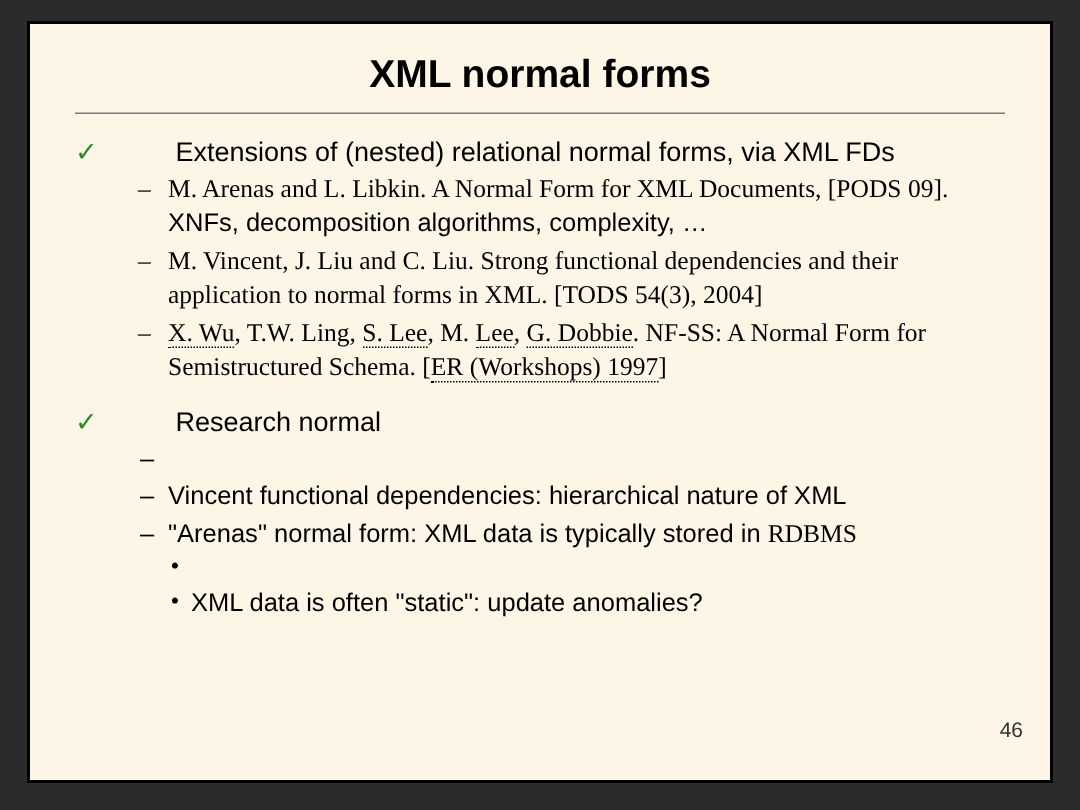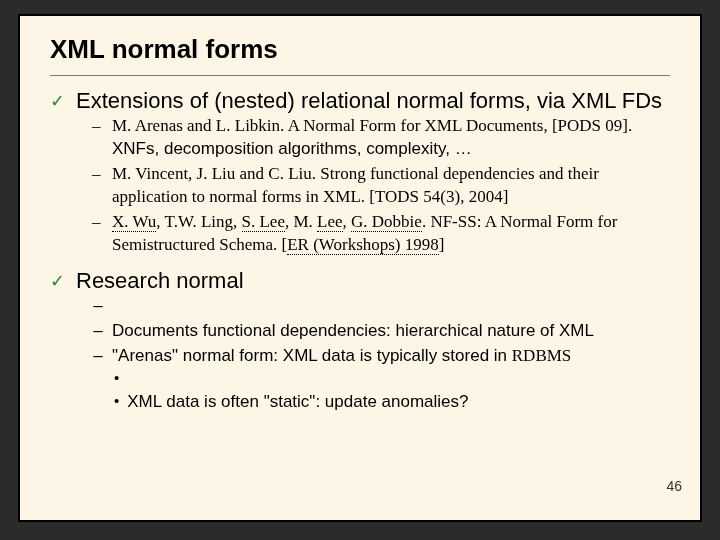--- a/index.html
+++ b/index.html
@@ -14,20 +14,21 @@
     height: 508px;
     margin: 14px auto 0 auto;
     background: #fdf6e6;
     border: 2px solid #000;
     padding: 18px 30px 10px 30px;
   }
   .title {
     font-family: Verdana, Arial, sans-serif;
     font-size: 26px;
     font-weight: bold;
+    text-align: center;
     margin-bottom: 10px;
     color: #000;
   }
   .rule {
     border: none;
     border-top: 1px solid #7a7a7a;
     margin: 6px 0 14px 0;
   }
   .outer-list { list-style: none; }
   .outer-item { margin-bottom: 14px; }
@@ -36,23 +37,24 @@
     color: #2a8a2a;
     font-size: 18px;
     line-height: 22px;
     margin-right: 10px;
     font-family: Arial, sans-serif;
     flex-shrink: 0;
     width: 16px;
   }
   .outer-text {
     font-family: Arial, Helvetica, sans-serif;
-    font-size: 22px;
+    font-size: 18px;
     color: #000;
     line-height: 22px;
+    margin-left: 41px;
   }
   .sub-list {
     list-style: none;
     margin-left: 42px;
     margin-top: 2px;
   }
   .sub-item {
     display: flex;
     align-items: flex-start;
     margin-bottom: 2px;
@@ -118,39 +120,39 @@
             <span>M. Arenas and L. Libkin. A Normal Form for XML Documents, [</span><span>PODS 09</span><span>]. </span><span class="sans">XNFs, decomposition algorithms, complexity, …</span>
           </span>
         </li>
         <li class="sub-item">
           <span class="dash">–</span>
           <span class="sub-text">M. Vincent, J. Liu and C. Liu. Strong functional dependencies and their application to normal forms in XML. [TODS 54(3), 2004]</span>
         </li>
         <li class="sub-item">
           <span class="dash">–</span>
           <span class="sub-text">
-            <span class="dotted">X. Wu</span><span>, T.W. Ling, </span><span class="dotted">S. Lee</span><span>, M. </span><span class="dotted">Lee</span><span>, </span><span class="dotted">G. Dobbie</span><span>. NF-SS: A Normal Form for Semistructured Schema. [</span><span class="dotted">ER (Workshops) 1998</span><span>]</span>
+            <span class="dotted">X. Wu</span><span>, T.W. Ling, </span><span class="dotted">S. Lee</span><span>, M. </span><span class="dotted">Lee</span><span>, </span><span class="dotted">G. Dobbie</span><span>. NF-SS: A Normal Form for Semistructured Schema. [</span><span class="dotted">ER (Workshops) 1997</span><span>]</span>
           </span>
         </li>
       </ul>
     </li>
 
     <li class="outer-item">
       <div class="check-row">
         <span class="checkmark">✓</span>
         <span class="outer-text sans">Research normal</span>
       </div>
       <ul class="sub-list">
         <li class="sub-item">
           <span class="dash sans">–</span>
         </li>
         <li class="sub-item">
           <span class="dash sans">–</span>
           <span class="sub-text sans">
-            <span>Documents</span><span> functional dependencies: hierarchical nature of XML</span>
+            <span>Vincent</span><span> functional dependencies: hierarchical nature of XML</span>
           </span>
         </li>
         <li class="sub-item" style="display:block;">
           <div style="display:flex;align-items:flex-start;">
             <span class="dash sans">–</span>
             <span class="sub-text sans">
               <span>"</span><span>Arenas</span><span>" normal form: XML data is typically stored in </span><span style="font-family:Georgia,serif;">RDBMS</span>
             </span>
           </div>
           <ul class="bullet-list">

